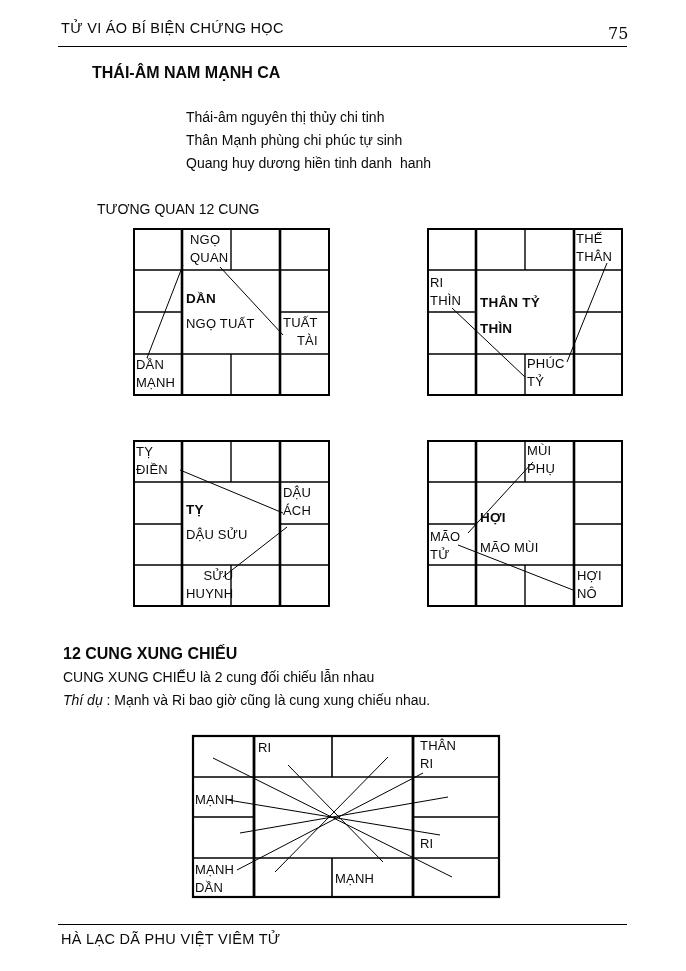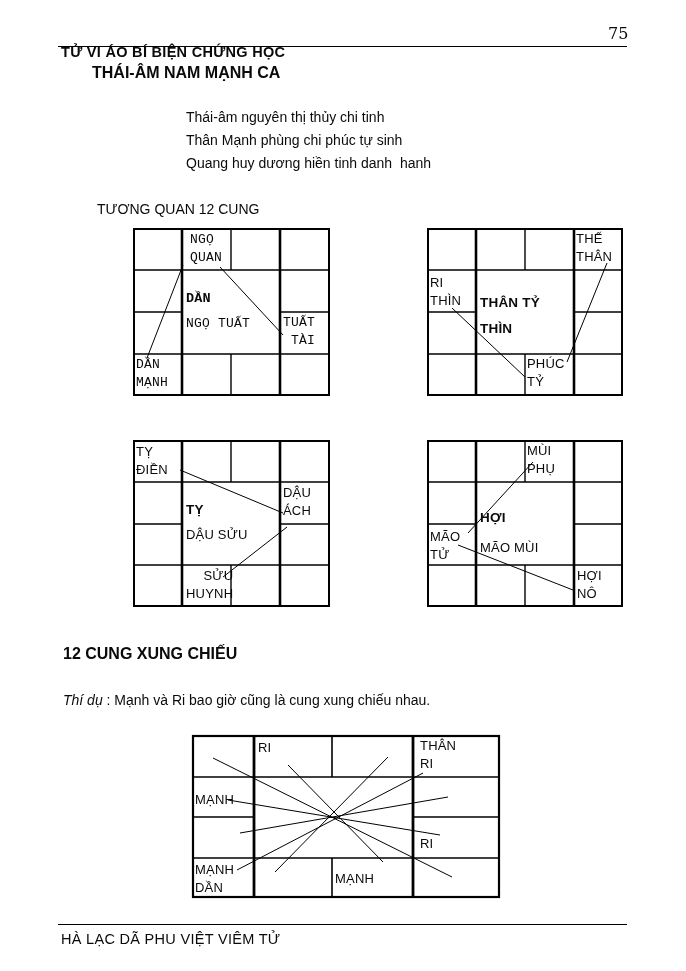--- a/index.html
+++ b/index.html
@@ -25,35 +25,35 @@
   }
   .cell-label.b{font-weight:bold;font-size:13.5px;}
   .footer-txt{font-size:14.5px;letter-spacing:.3px;white-space:nowrap;}
   .it{font-style:italic;}
 </style>
 </head>
 <body>
 
 <div id="page">
 
-  <div class="abs hdr" style="left:61px;top:44px;font-weight:bold;">TỬ VI ÁO BÍ BIỆN CHỨNG HỌC</div>
+  <div class="abs hdr" style="left:61px;top:20px;">TỬ VI ÁO BÍ BIỆN CHỨNG HỌC</div>
   <div class="abs pagenum" style="left:608px;top:24px;">75</div>
   <div class="hrule" style="left:58px;top:46px;width:569px;"></div>
 
   <div class="abs h-bold" style="left:92px;top:64px;">THÁI-ÂM NAM MẠNH CA</div>
 
   <div class="abs" style="left:186px;top:106px;">
     <div class="poem">Thái-âm nguyên thị thủy chi tinh</div>
     <div class="poem">Thân Mạnh phùng chi phúc tự sinh</div>
     <div class="poem">Quang huy dương hiền tinh danh  hanh</div>
   </div>
 
   <div class="abs body-txt" style="left:97px;top:201px;">TƯƠNG QUAN 12 CUNG</div>
 
-  <div class="grid" style="left:133px;top:228px;width:197px;height:168px;font-family:Liberation Mono, monospace;">
+  <div class="grid" style="left:133px;top:228px;width:197px;height:168px;">
     <svg width="197" height="168">
       <rect x="1" y="1" width="195" height="166" fill="none" stroke="#000" stroke-width="2"></rect>
       <line x1="49" y1="0" x2="49" y2="168" stroke-width="2.6"></line>
       <line x1="147" y1="0" x2="147" y2="168" stroke-width="2.6"></line>
       <line x1="98" y1="0" x2="98" y2="42" stroke-width="1.4"></line>
       <line x1="98" y1="126" x2="98" y2="168" stroke-width="1.4"></line>
       <line x1="0" y1="42" x2="197" y2="42" stroke-width="1.4"></line>
       <line x1="0" y1="84" x2="49" y2="84" stroke-width="1.4"></line>
       <line x1="147" y1="84" x2="197" y2="84" stroke-width="1.4"></line>
       <line x1="0" y1="126" x2="197" y2="126" stroke-width="1.4"></line>
@@ -136,20 +136,21 @@
 PHỤ</div>
     <div class="cell-label b" style="left:53px;top:69px;">HỢI</div>
     <div class="cell-label" style="left:53px;top:99px;">MÃO MÙI</div>
     <div class="cell-label" style="left:3px;top:88px;">MÃO
 TỬ</div>
     <div class="cell-label" style="left:150px;top:127px;">HỢI
 NÔ</div>
   </div>
 
   <div class="abs h-bold" style="left:63px;top:645px;">12 CUNG XUNG CHIẾU</div>
+  <div class="abs body-txt" style="left:63px;top:669px;">CUNG XUNG CHIẾU là 2 cung đối chiếu lẫn nhau</div>
   <div class="abs body-txt" style="left:63px;top:692px;">
     <span class="it">Thí dụ </span><span>: Mạnh và Ri bao giờ cũng là cung xung chiếu nhau.</span>
   </div>
 
   <div class="grid" style="left:192px;top:735px;width:308px;height:163px;">
     <svg width="308" height="163">
       <rect x="1" y="1" width="306" height="161" fill="none" stroke="#000" stroke-width="2.2"></rect>
       <line x1="62" y1="0" x2="62" y2="163" stroke-width="2.8"></line>
       <line x1="221" y1="0" x2="221" y2="163" stroke-width="2.8"></line>
       <line x1="140" y1="0" x2="140" y2="42" stroke-width="1.6"></line>

